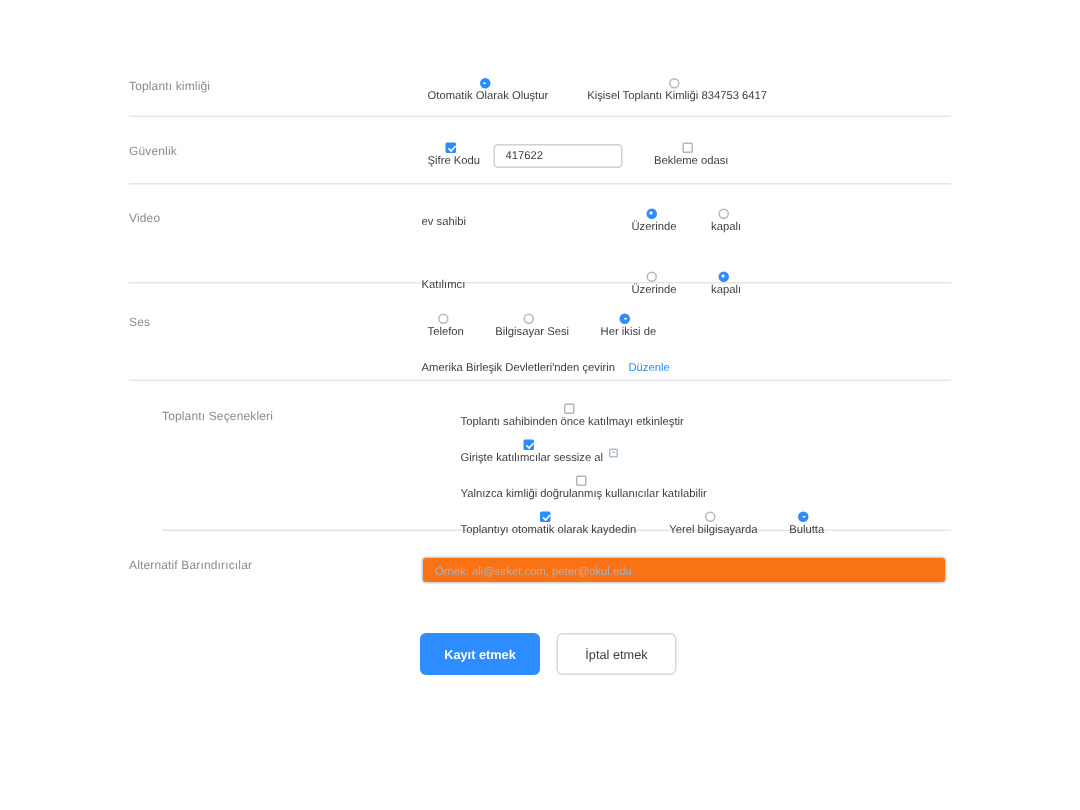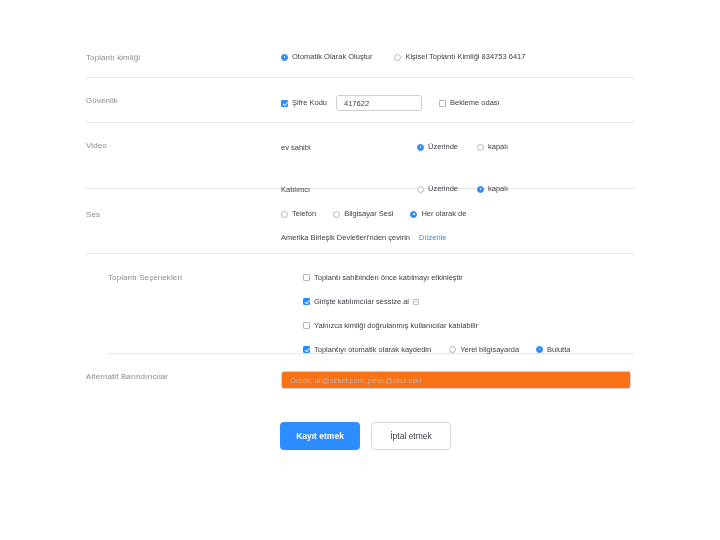--- a/index.html
+++ b/index.html
@@ -60,20 +60,21 @@
 
   
   .ctl {
     display: inline-flex;
     align-items: center;
     font-size: 7.5px;
     color: #3c3c46;
     line-height: 10px;
     white-space: nowrap;
     vertical-align: middle;
+    flex-direction: column;
   }
   .ctl .lbl { margin-left: 4px; }
 
   .radio {
     width: 7px;
     height: 7px;
     border-radius: 50%;
     border: 1px solid #b6b6bd;
     box-sizing: border-box;
     background: #fff;
@@ -338,21 +339,21 @@
             <span class="lbl">Telefon</span>
           </span>
           <span class="gapA"></span>
           <span class="ctl">
             <span class="radio"></span>
             <span class="lbl">Bilgisayar Sesi</span>
           </span>
           <span class="gapA"></span>
           <span class="ctl">
             <span class="radio on"></span>
-            <span class="lbl">Her olarak de</span>
+            <span class="lbl">Her ikisi de</span>
           </span>
         </div>
         <div class="a-line2">
           <span>Amerika Birleşik Devletleri'nden çevirin</span>
           <span class="a-link">Düzenle</span>
         </div>
       </div>
     </div>
 
     <div class="row r-opts">

